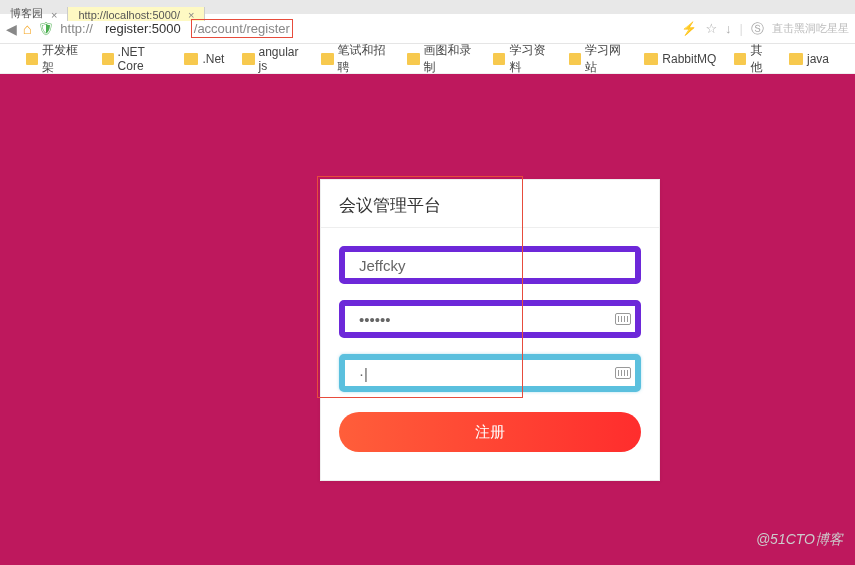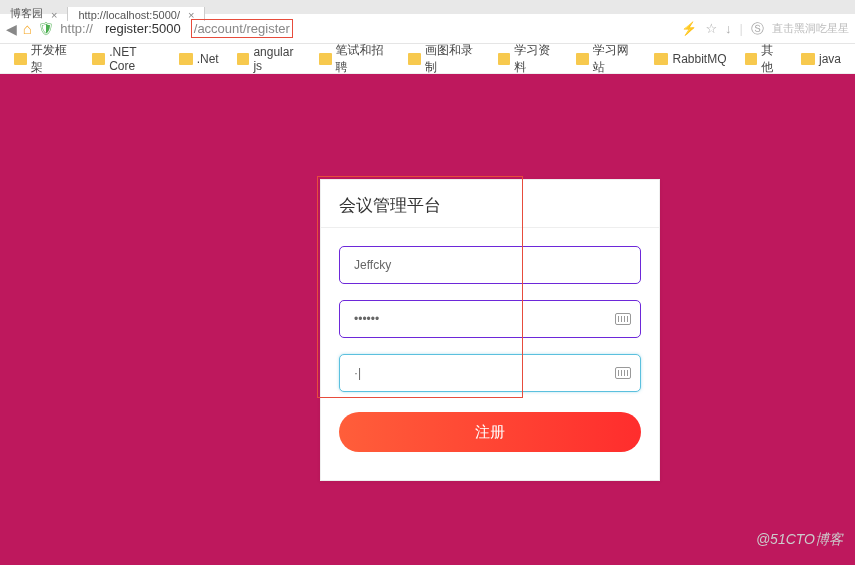--- a/index.html
+++ b/index.html
@@ -1,43 +1,43 @@
 <!DOCTYPE html>
 <html><head>
 <meta charset="utf-8">
 <style>
 * { margin: 0; padding: 0; box-sizing: border-box; font-family: "Microsoft YaHei", Arial, sans-serif; }
 body { background: #fff; width: 855px; height: 565px; overflow: hidden; position: relative; }
 
 .browser-tabs { height: 14px; background: #e8e8e8; display: flex; align-items: center; font-size: 11px; color: #555; }
 .tab { padding: 0 10px; height: 14px; display: flex; align-items: flex-end; border-right: 1px solid #ccc; margin-top: 14px; }
-.tab.active { background: #ffffff; }
+.tab.active { background: #fef9c3; }
 .tab-close { margin-left: 8px; color: #888; }
 
 .address-row { height: 30px; background: #fff; display: flex; align-items: center; padding: 0 6px; border-bottom: 1px solid #e5e5e5; gap: 6px; }
 .nav-icon { font-size: 14px; color: #888; }
 .home-icon { color: #f5a623; font-size: 15px; }
 .shield-icon { color: #4caf50; font-size: 13px; }
 .url-box { flex: 1; display: flex; align-items: center; font-size: 13px; color: #888; gap: 12px; }
 .url-emph { color: #333; }
 .url-highlight { border: 1px solid #e74c3c; padding: 1px 2px; margin-left: -2px; text-align: right; }
 .right-icons { display: flex; align-items: center; gap: 8px; font-size: 13px; color: #aaa; }
 .right-text { font-size: 11px; color: #bbb; }
 .sep { color: #ddd; }
 
-.bookmarks { height: 30px; background: #fff; display: flex; align-items: center; padding: 0 14px; gap: 18px; font-size: 12px; color: #444; border-bottom: 1px solid #f0f0f0; }
+.bookmarks { height: 30px; background: #fff; display: flex; align-items: center; padding: 0 26px; gap: 18px; font-size: 12px; color: #444; border-bottom: 1px solid #f0f0f0; }
 .bm-item { display: flex; align-items: center; gap: 4px; cursor: pointer; }
 .folder-icon { width: 14px; height: 12px; background: #f7c94e; border-radius: 1px; display: inline-block; }
 
 .page { background: #be185d; height: calc(565px - 74px); position: relative; }
 .card { width: 340px; background: #fff; border: 1px solid #eee; box-shadow: 0 1px 4px rgba(0,0,0,0.06); position: absolute; left: 320px; top: 105px; padding-bottom: 28px; }
 .card-title { font-size: 17px; color: #333; padding: 14px 18px 10px; border-bottom: 1px solid #eee; font-weight: 400; }
 .card-body { padding: 18px 18px 0; display: flex; flex-direction: column; gap: 16px; }
 .input-wrap { position: relative; }
-.input { width: 100%; height: 38px; border: 1px solid #6d28d9; border-radius: 5px; padding: 0 14px; font-size: 12px; color: #666; outline: none; }
+.input { width: 100%; height: 38px; border: 6px solid #6d28d9; border-radius: 5px; padding: 0 14px; font-size: 15px; color: #666; outline: none; }
 .input.focused { border-color: #5bc0de; box-shadow: 0 0 3px rgba(91,192,222,0.5); }
 .kb-icon { position: absolute; right: 10px; top: 50%; transform: translateY(-50%); width: 16px; height: 12px; border: 1px solid #999; border-radius: 2px; }
 .kb-icon::before { content: ''; position: absolute; inset: 2px; background: repeating-linear-gradient(90deg,#999 0 1px,transparent 1px 3px); }
 .btn { width: 100%; height: 40px; border: none; border-radius: 20px; background: #f44336; background: linear-gradient(90deg,#ff5e3a,#ff2d2d); color: #fff; font-size: 15px; cursor: pointer; margin-top: 4px; }
 
 .red-box { position: absolute; border: 1px solid #e74c3c; pointer-events: none; left: 317px; top: 102px; width: 206px; height: 222px; }
 .watermark { position: absolute; right: 12px; bottom: 16px; color: #ccc; font-size: 14px; font-style: italic; }
 </style>
 </head>
 <body>

